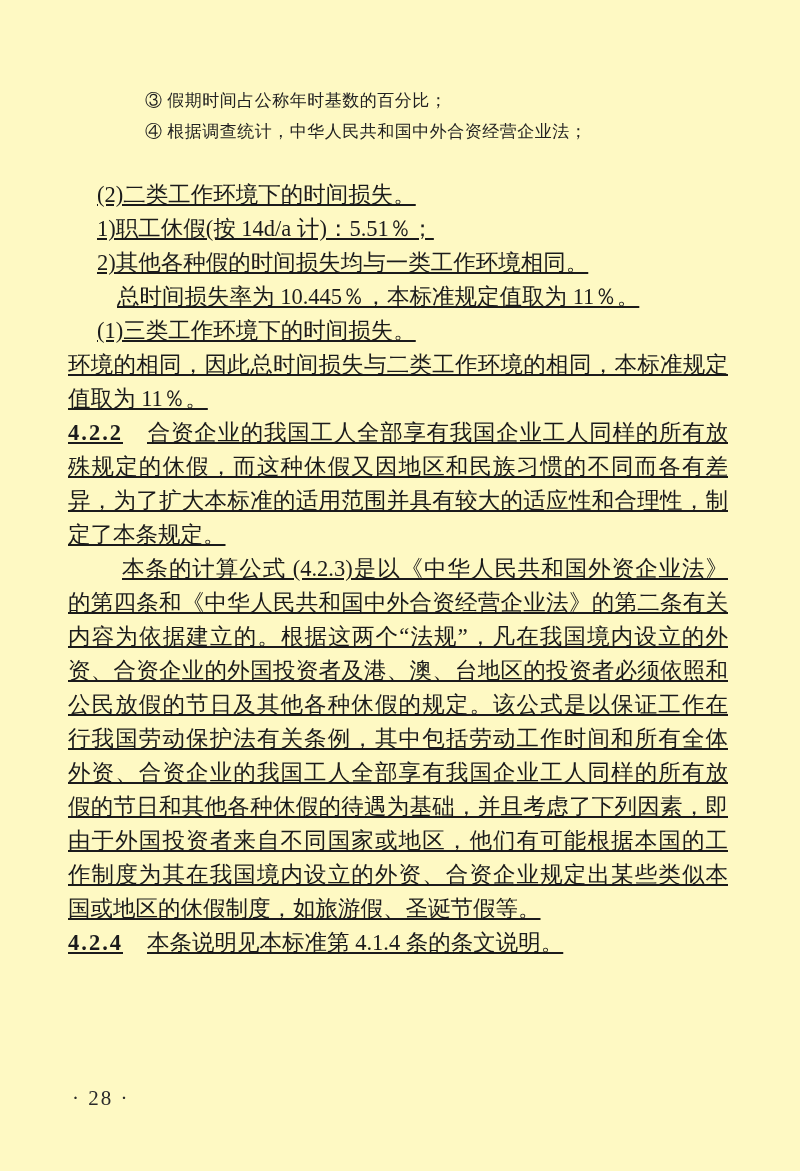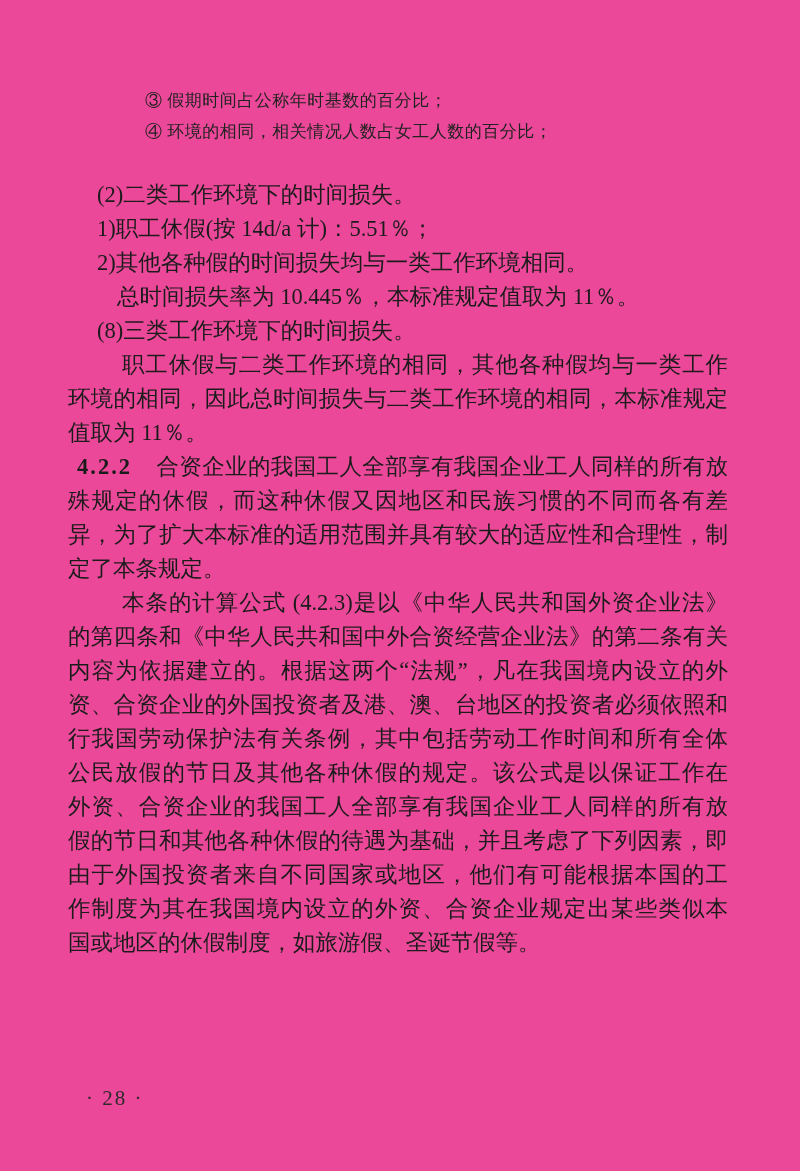--- a/index.html
+++ b/index.html
@@ -4,21 +4,21 @@
 <style>
   html, body { margin: 0; padding: 0; }
   body {
     width: 800px; height: 1171px;
     background: #ffffff;
     font-family: "Liberation Serif", "DejaVu Serif", serif;
   }
   .page {
     position: relative;
     width: 800px; height: 1171px;
-    background: #ec4899;
+    background: #fef9c3;
     color: #1d1d1d;
     overflow: hidden;
   }
   
   .sub-items {
     position: absolute;
     left: 145px; top: 85px;
     width: 560px;
     font-size: 17px;
     line-height: 31px;
@@ -27,74 +27,73 @@
   }
   
   .body-block {
     position: absolute;
     left: 68px; top: 178px;
     width: 660px;
     font-size: 22.5px;
     line-height: 34px;
     color: #1b1b1b;
   }
-  .bl { height: 34px; overflow: hidden; white-space: nowrap; }
+  .bl { height: 34px; overflow: hidden; white-space: nowrap; text-decoration: underline; }
   .bl.just {
     white-space: normal;
     text-align: justify;
     text-align-last: justify;
     text-justify: inter-character;
   }
   .ind1 { padding-left: 29px; }
   .ind2 { padding-left: 49px; }
   .ind3 { padding-left: 54px; }
   .cnum {
     font-weight: bold;
     letter-spacing: 2px;
     margin-right: 24px;
-    margin-left: 9px;
   }
   .page-number {
     position: absolute;
-    left: 86px; top: 1083px;
+    left: 72px; top: 1083px;
     font-size: 21px;
     line-height: 30px;
     letter-spacing: 2px;
     color: #2a2a2a;
   }
 </style>
 </head>
 <body>
 
 <div class="page">
   <div class="sub-items" id="sub-items">
       <div class="sub-item">③ 假期时间占公称年时基数的百分比；</div>
-      <div class="sub-item">④ 环境的相同，相关情况人数占女工人数的百分比；</div>
+      <div class="sub-item">④ 根据调查统计，中华人民共和国中外合资经营企业法；</div>
     </div>
   <div class="body-block" id="body-lines">
       <div class="bl ind1">(2)二类工作环境下的时间损失。</div>
       <div class="bl ind1">1)职工休假(按 14d/a 计)：5.51％；</div>
       <div class="bl ind1">2)其他各种假的时间损失均与一类工作环境相同。</div>
       <div class="bl ind2">总时间损失率为 10.445％，本标准规定值取为 11％。</div>
-      <div class="bl ind1">(8)三类工作环境下的时间损失。</div>
-      <div class="bl ind3 just">职工休假与二类工作环境的相同，其他各种假均与一类工作</div>
+      <div class="bl ind1">(1)三类工作环境下的时间损失。</div>
       <div class="bl just">环境的相同，因此总时间损失与二类工作环境的相同，本标准规定</div>
       <div class="bl">值取为 11％。</div>
       <div class="bl just"><span class="cnum">4.2.2</span><span>合资企业的我国工人全部享有我国企业工人同样的所有放</span></div>
       <div class="bl just">殊规定的休假，而这种休假又因地区和民族习惯的不同而各有差</div>
       <div class="bl just">异，为了扩大本标准的适用范围并具有较大的适应性和合理性，制</div>
       <div class="bl">定了本条规定。</div>
       <div class="bl ind3 just">本条的计算公式 (4.2.3)是以《中华人民共和国外资企业法》</div>
       <div class="bl just">的第四条和《中华人民共和国中外合资经营企业法》的第二条有关</div>
       <div class="bl just">内容为依据建立的。根据这两个“法规”，凡在我国境内设立的外</div>
       <div class="bl just">资、合资企业的外国投资者及港、澳、台地区的投资者必须依照和</div>
+      <div class="bl just">公民放假的节日及其他各种休假的规定。该公式是以保证工作在</div>
       <div class="bl just">行我国劳动保护法有关条例，其中包括劳动工作时间和所有全体</div>
-      <div class="bl just">公民放假的节日及其他各种休假的规定。该公式是以保证工作在</div>
       <div class="bl just">外资、合资企业的我国工人全部享有我国企业工人同样的所有放</div>
       <div class="bl just">假的节日和其他各种休假的待遇为基础，并且考虑了下列因素，即</div>
       <div class="bl just">由于外国投资者来自不同国家或地区，他们有可能根据本国的工</div>
       <div class="bl just">作制度为其在我国境内设立的外资、合资企业规定出某些类似本</div>
       <div class="bl">国或地区的休假制度，如旅游假、圣诞节假等。</div>
+      <div class="bl"><span class="cnum">4.2.4</span><span>本条说明见本标准第 4.1.4 条的条文说明。</span></div>
     </div>
   <div class="page-number">
     <span>· 28 ·</span>
   </div>
 </div>
 
 </body></html>

